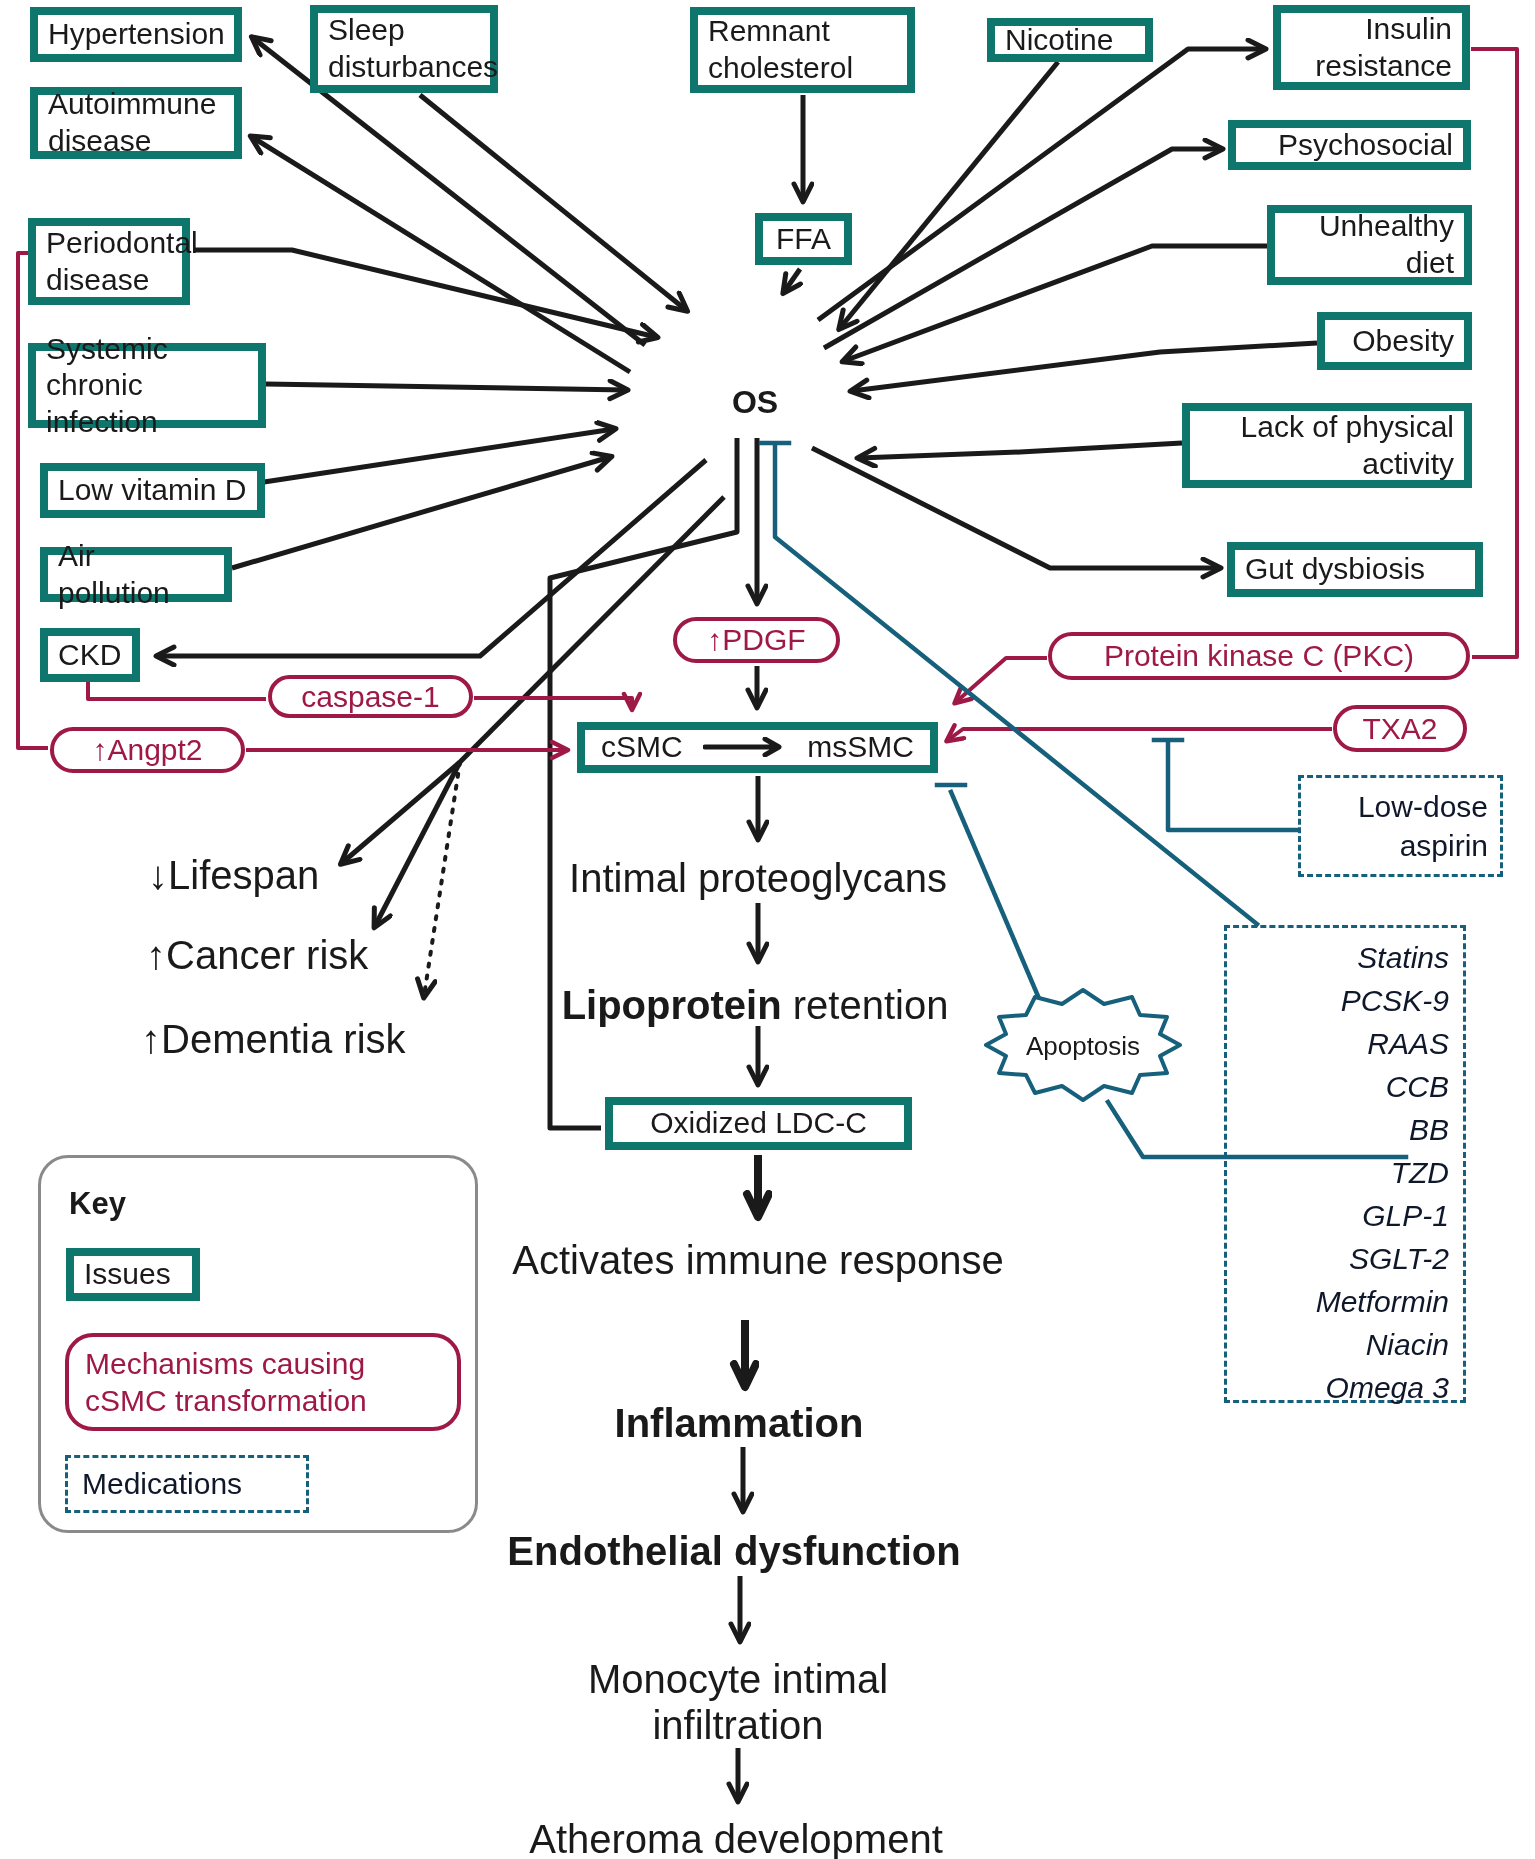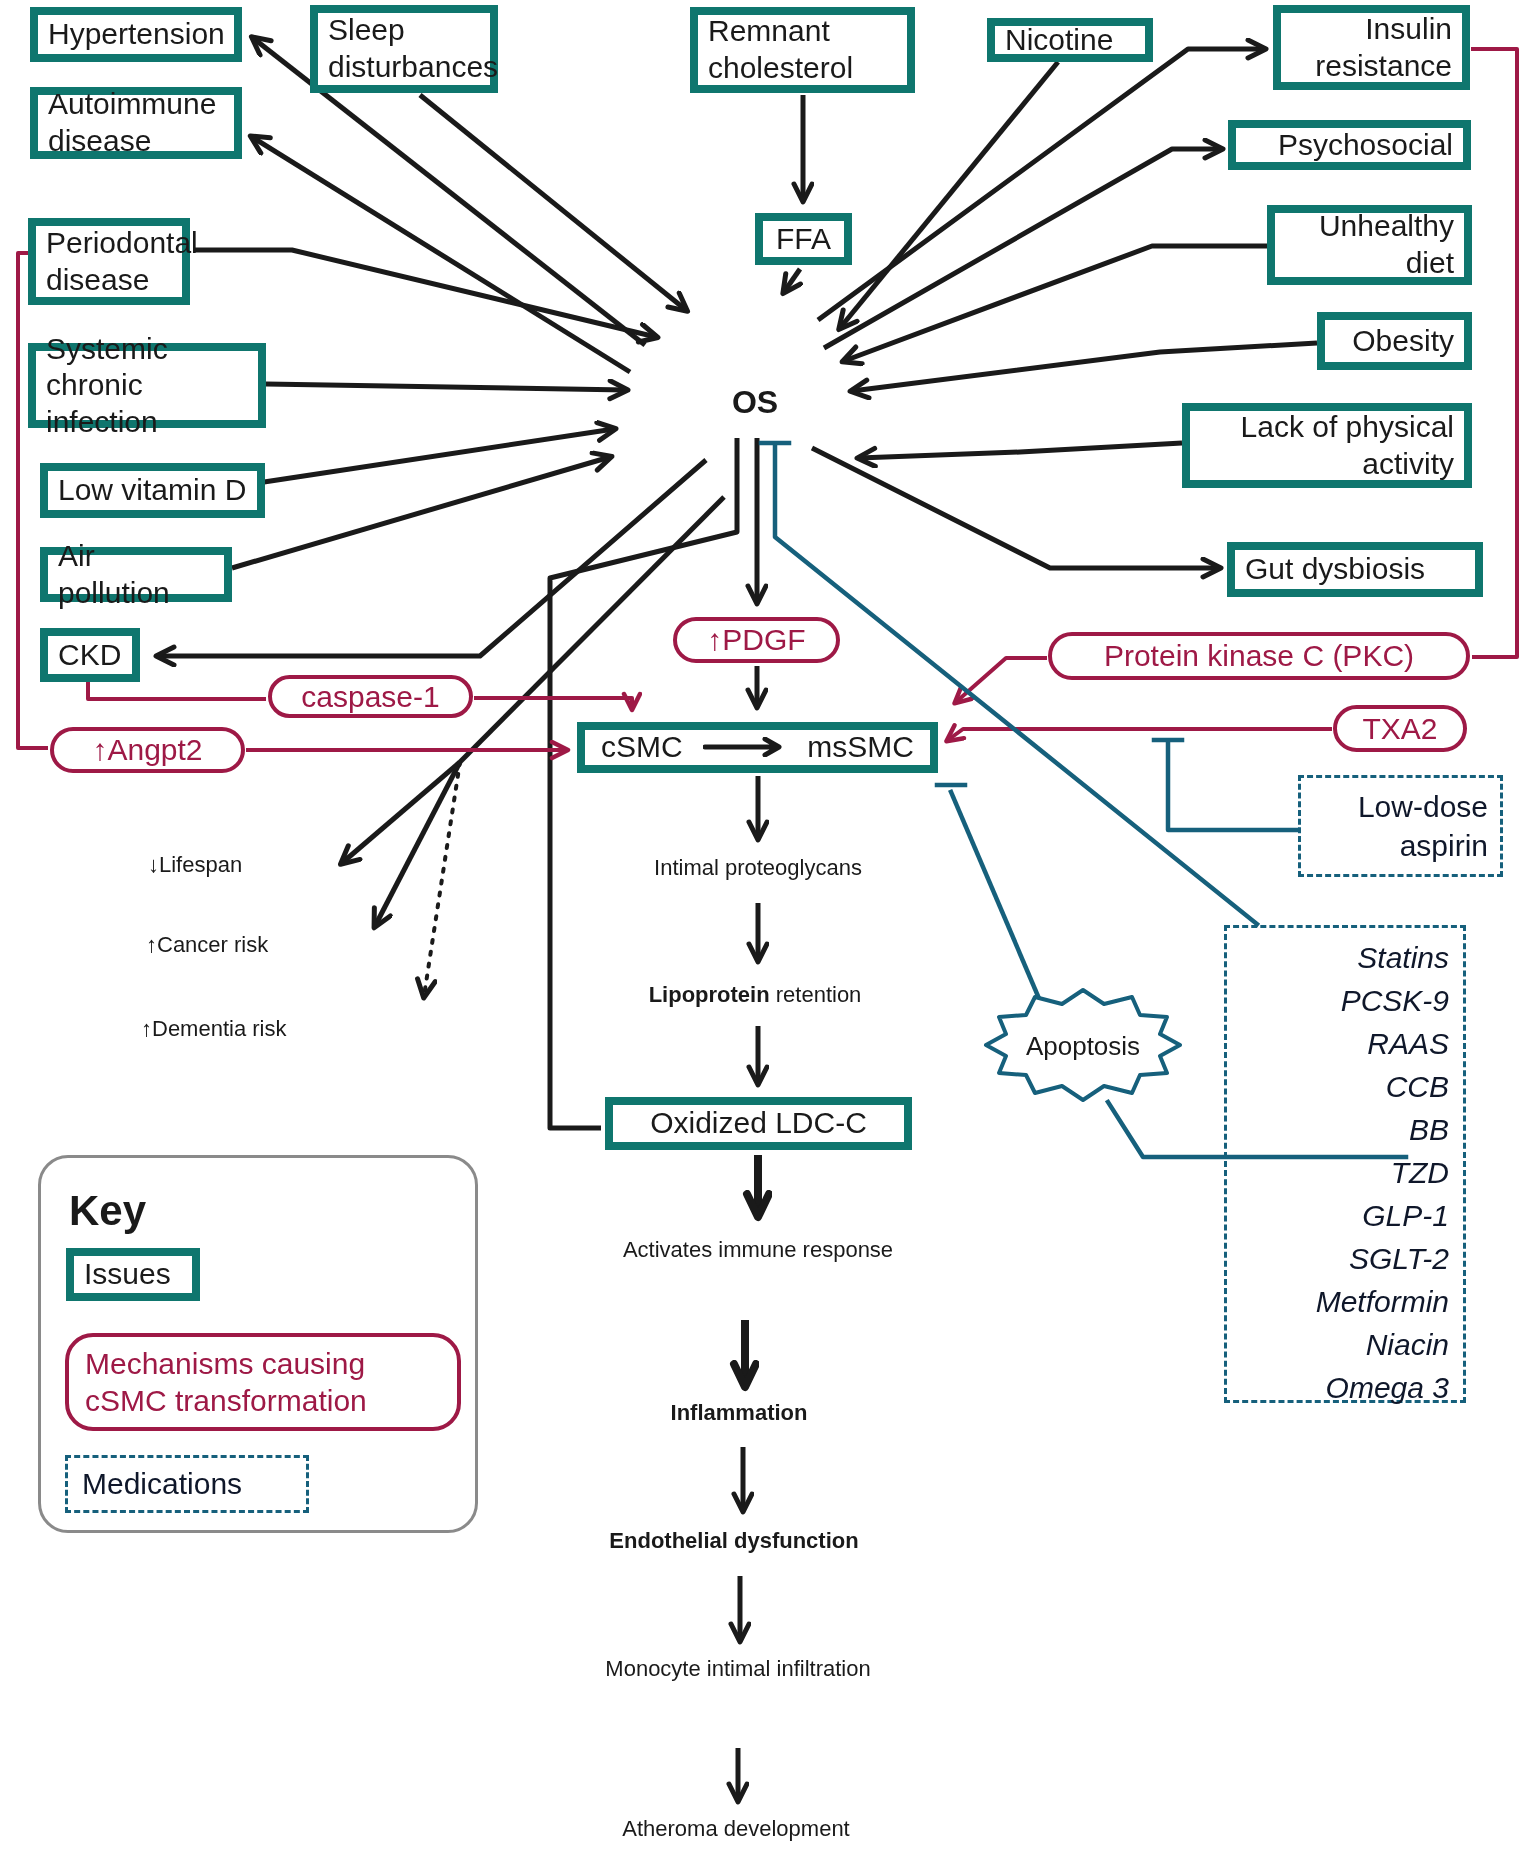--- a/index.html
+++ b/index.html
@@ -18,21 +18,21 @@
   .box.ctr{justify-content:center;text-align:center;}
   .pill{
     position:absolute;box-sizing:border-box;border:4px solid #9e1946;border-radius:28px;
     background:#ffffff;color:#9e1946;font-size:30px;display:flex;align-items:center;
     justify-content:center;text-align:center;padding:2px 10px;line-height:1.2;
   }
   .dashed{
     position:absolute;box-sizing:border-box;border:3px dashed #16607c;background:transparent;
     color:#0f172a;font-size:30px;
   }
-  .freetext{position:absolute;font-size:22px;line-height:1.18;color:#1a1a1a;}
+  .freetext{position:absolute;font-size:40px;line-height:1.18;color:#1a1a1a;}
   .ctrtxt{text-align:center;}
   .b{font-weight:bold;}
   .medlist{padding:8px 14px 0 10px;text-align:right;}
   .medlist .mi{height:43px;line-height:43px;}
   .keypanel{
     position:absolute;box-sizing:border-box;border:3px solid #8a8a8a;border-radius:30px;
     background:transparent;
   }
   .arrowglyph{display:inline-block;}
 </style>
@@ -220,21 +220,21 @@
 
   <div class="freetext ctrtxt" style="left:548px;top:855px;width:420px;"><span>Intimal proteoglycans</span></div>
   <div class="freetext ctrtxt" style="left:505px;top:982px;width:500px;"><span class="b">Lipoprotein</span><span> retention</span></div>
   <div class="freetext ctrtxt" style="left:508px;top:1237px;width:500px;line-height:1.15;"><span>Activates immune response</span></div>
   <div class="freetext ctrtxt b" style="left:489px;top:1400px;width:500px;"><span>Inflammation</span></div>
   <div class="freetext ctrtxt b" style="left:484px;top:1528px;width:500px;"><span>Endothelial dysfunction</span></div>
   <div class="freetext ctrtxt" style="left:513px;top:1656px;width:450px;line-height:1.15;"><span>Monocyte intimal infiltration</span></div>
   <div class="freetext ctrtxt" style="left:486px;top:1816px;width:500px;"><span>Atheroma development</span></div>
 
   <div class="keypanel" style="left:38px;top:1155px;width:440px;height:378px;">
-    <div class="freetext b" style="left:28px;top:28px;font-size:42px;"><span>Key</span></div>
+    <div class="freetext b" style="left:28px;top:28px;font-size:31px;"><span>Key</span></div>
     <div class="box" style="left:25px;top:90px;width:134px;height:53px;">
         <span>Issues</span>
       </div>
     <div class="pill" style="left:24px;top:175px;width:396px;height:98px;justify-content:flex-start;text-align:left;padding:4px 16px;line-height:1.25;">
         <span>Mechanisms causing cSMC transformation</span>
       </div>
     <div class="dashed" style="left:24px;top:297px;width:244px;height:58px;display:flex;align-items:center;padding:4px 14px;">
         <span>Medications</span>
       </div>
   </div>

